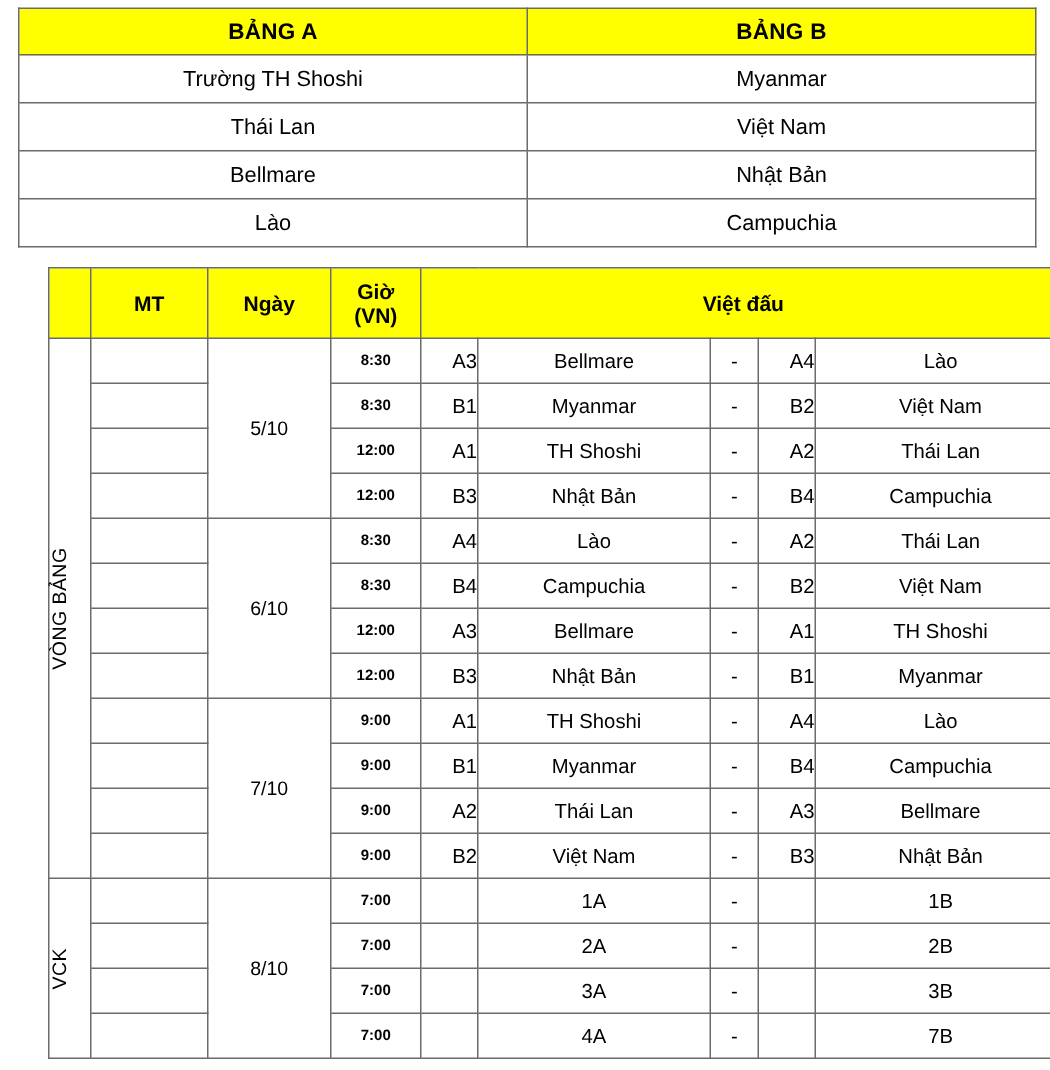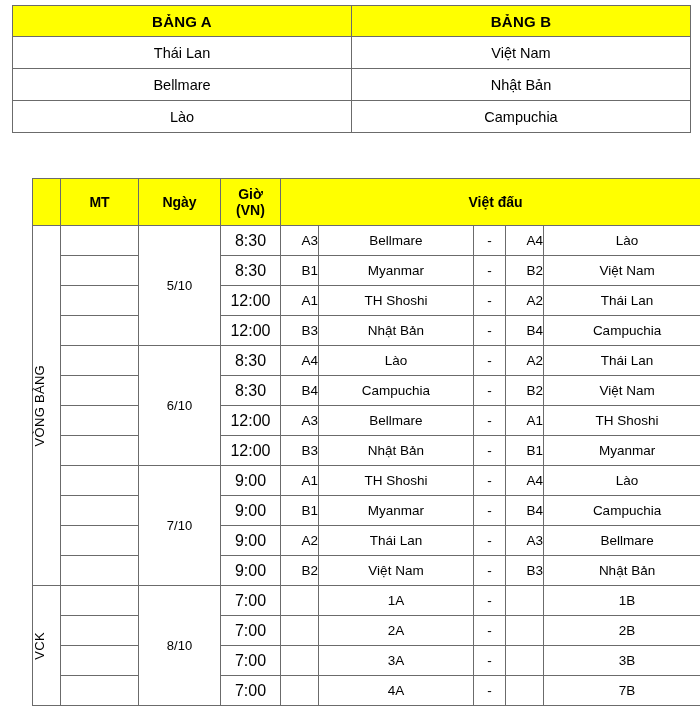--- a/index.html
+++ b/index.html
@@ -55,21 +55,21 @@
   }
   #schedule-table th {
     height: 47px;
     font-size: 14px;
     line-height: 1.15;
   }
   #schedule-table td {
     height: 30px;
     font-size: 13.5px;
   }
-  #schedule-table td.time { font-size: 16px; }
+  #schedule-table td.time { font-size: 10px; font-weight: bold; }
   #schedule-table td.code { font-size: 13.5px; text-align: right; }
   #schedule-table td.team { font-size: 13.5px; }
   #schedule-table td.dash { font-size: 13.5px; }
   #schedule-table td.day  { font-size: 13px; }
 
   
   td.stage {
     position: relative;
     width: 28px;
   }
@@ -107,20 +107,24 @@
         <col class="g-a">
         <col class="g-b">
       </colgroup>
     <thead>
       <tr>
         <th class="yellow">BẢNG A</th>
         <th class="yellow">BẢNG B</th>
       </tr>
     </thead>
     <tbody>
+      <tr>
+        <td>Trường TH Shoshi</td>
+        <td>Myanmar</td>
+      </tr>
       <tr>
         <td>Thái Lan</td>
         <td>Việt Nam</td>
       </tr>
       <tr>
         <td>Bellmare</td>
         <td>Nhật Bản</td>
       </tr>
       <tr>
         <td>Lào</td>

